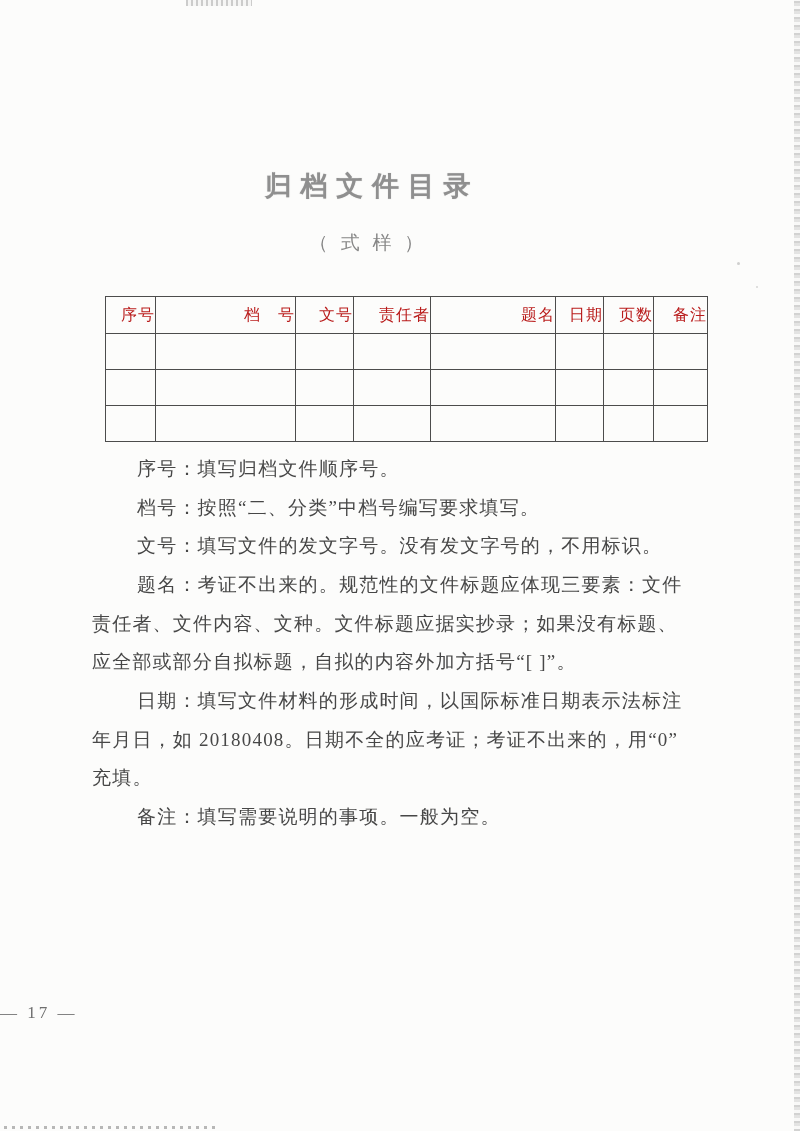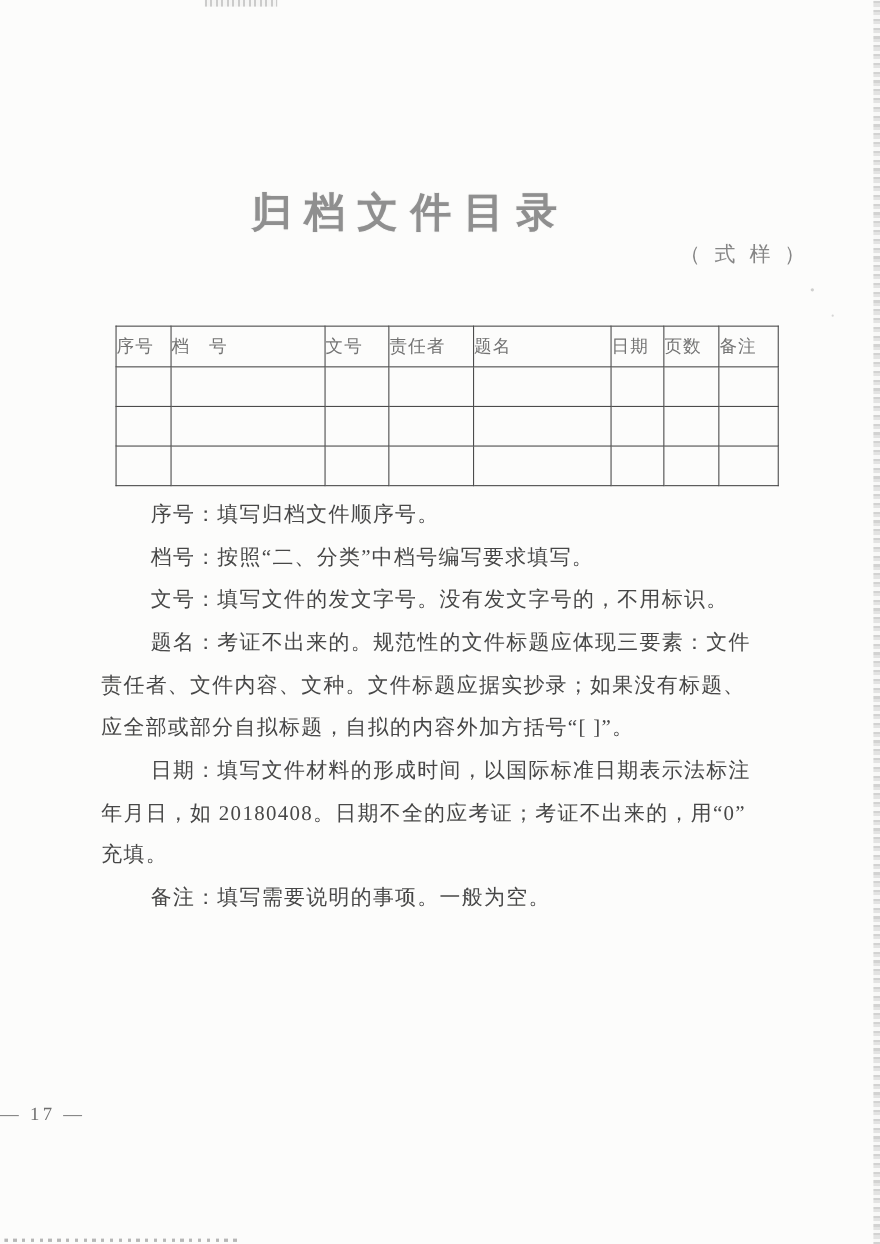--- a/index.html
+++ b/index.html
@@ -12,51 +12,51 @@
     font-family:"Liberation Serif","DejaVu Serif",serif;
     color:var(--ink,#474747);
   }
   
   .heading-wrap{
     position:absolute;left:0;top:168;width:736px;top:168px;
     text-align:center;
   }
   .doc-title{
     margin:0;
-    font-size:37px;
+    font-size:27px;
     font-weight:700;
     letter-spacing:1px;
     color:var(--titleink,#8f8f8f);
     text-shadow:0 0 1px rgba(120,120,120,.45);
   }
   .doc-subtitle{
+    margin-top:26px;
     font-size:19px;
     letter-spacing:4px;
     color:var(--subtitleink,#868686);
-    text-align:right;
   }
   
   table.catalog{
     position:absolute;left:105px;top:296px;
     width:602px;
     border-collapse:collapse;
     table-layout:fixed;
   }
   table.catalog th, table.catalog td{
     border:1.5px solid var(--line,#4c4c4c);
     padding:0;
     font-weight:normal;
   }
   table.catalog th{
     height:36px;
     font-size:16px;
     letter-spacing:1px;
-    text-align:left;
+    text-align:right;
     vertical-align:middle;
-    color:#737373;
+    color:#b91c1c;
   }
   table.catalog td{height:35px;}
   
   .body-text{
     position:absolute;left:92px;top:450px;width:612px;
   }
   .line{
     font-size:19px;
     line-height:38.66px;
     height:38.66px;

